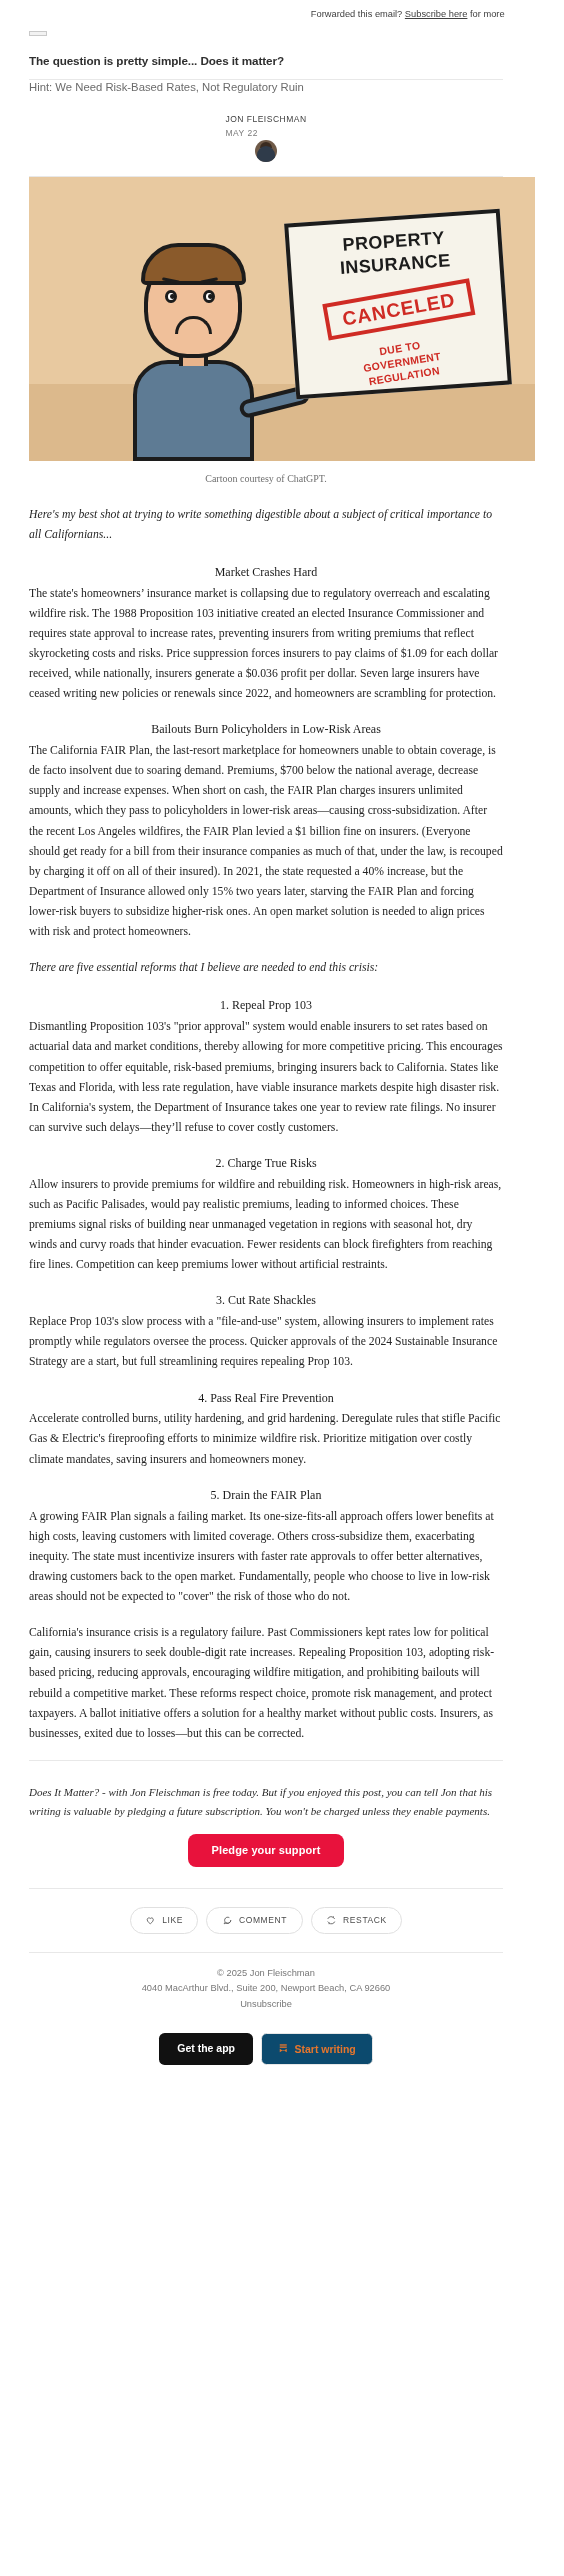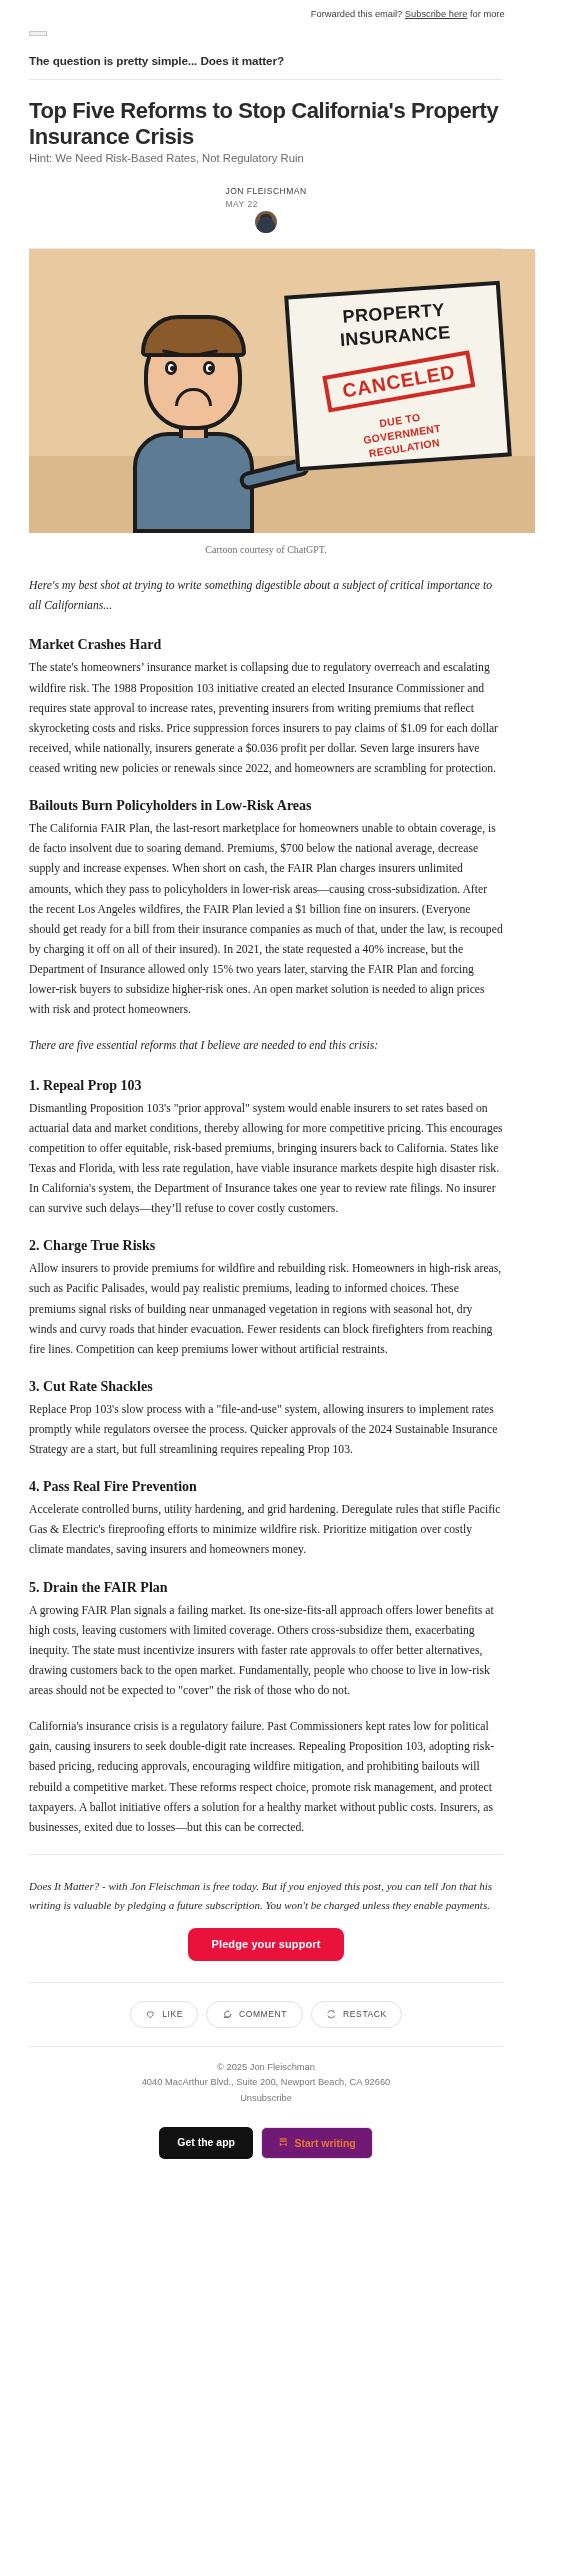--- a/index.html
+++ b/index.html
@@ -232,25 +232,26 @@
     font-family: "Liberation Serif", serif;
     font-size: 11.7px;
     line-height: 1.72;
     color: #252525;
     padding-top: 21px;
   }
   .body p { margin: 0 0 16px 0; }
   .body .em-intro { font-style: italic; margin-bottom: 18px; }
   .body h3 {
     font-family: "Liberation Serif", serif;
-    font-size: 14px;
-    font-weight: bold;
+    font-size: 12px;
+    font-weight: normal;
     margin: 0 0 1.6px 0;
     line-height: 1.6;
     color: #1b1b1b;
+    text-align: center;
   }
   .body .sec { margin-bottom: 16px; }
 
   .closing-note {
     font-family: "Liberation Serif", serif;
     font-style: italic;
     font-size: 11px;
     line-height: 1.7;
     color: #2b2b2b;
     padding-top: 6.5px;
@@ -293,21 +294,21 @@
     padding: 13px 0 16px 0;
   }
   .footer-meta a { color: #787878; text-decoration: none; }
 
   .appbar { display: flex; justify-content: center; gap: 8px; padding: 4.8px 0 14.5px 0; }
   .app-dark {
     background: #111; color: #fff; border-radius: 5.6px;
     padding: 9px 18px; font-size: 10.5px; font-weight: bold;
   }
   .app-light {
-    background: #701a75; color: #e8762c; border: 0.8px solid #e7e7e7; border-radius: 5.6px;
+    background: #0c4a6e; color: #e8762c; border: 0.8px solid #e7e7e7; border-radius: 5.6px;
     padding: 9px 16px; font-size: 10.5px; font-weight: bold;
     display: flex; align-items: center; gap: 6px;
   }
 </style>
 </head>
 <body>
 
 <div class="page">
 
   <div class="fwd-bar">
@@ -316,21 +317,20 @@
 
   <div class="pub-logo-wrap">
     <span class="pub-logo"></span>
   </div>
 
   <div class="container">
 
     <div class="kicker">The question is pretty simple... Does it matter?</div>
     <hr class="rule">
 
-    <h1 class="post-title">Top Five Reforms to Stop California's Property Insurance Crisis</h1>
     <div class="post-subtitle">Hint: We Need Risk-Based Rates, Not Regulatory Ruin</div>
 
     <div class="byline-row">
       <div class="byline-text">
         <div class="byline-author">JON FLEISCHMAN</div>
         <div class="byline-date">MAY 22</div>
       </div>
       <div class="avatar">
         <span class="face"></span>
         <span class="hair"></span>

